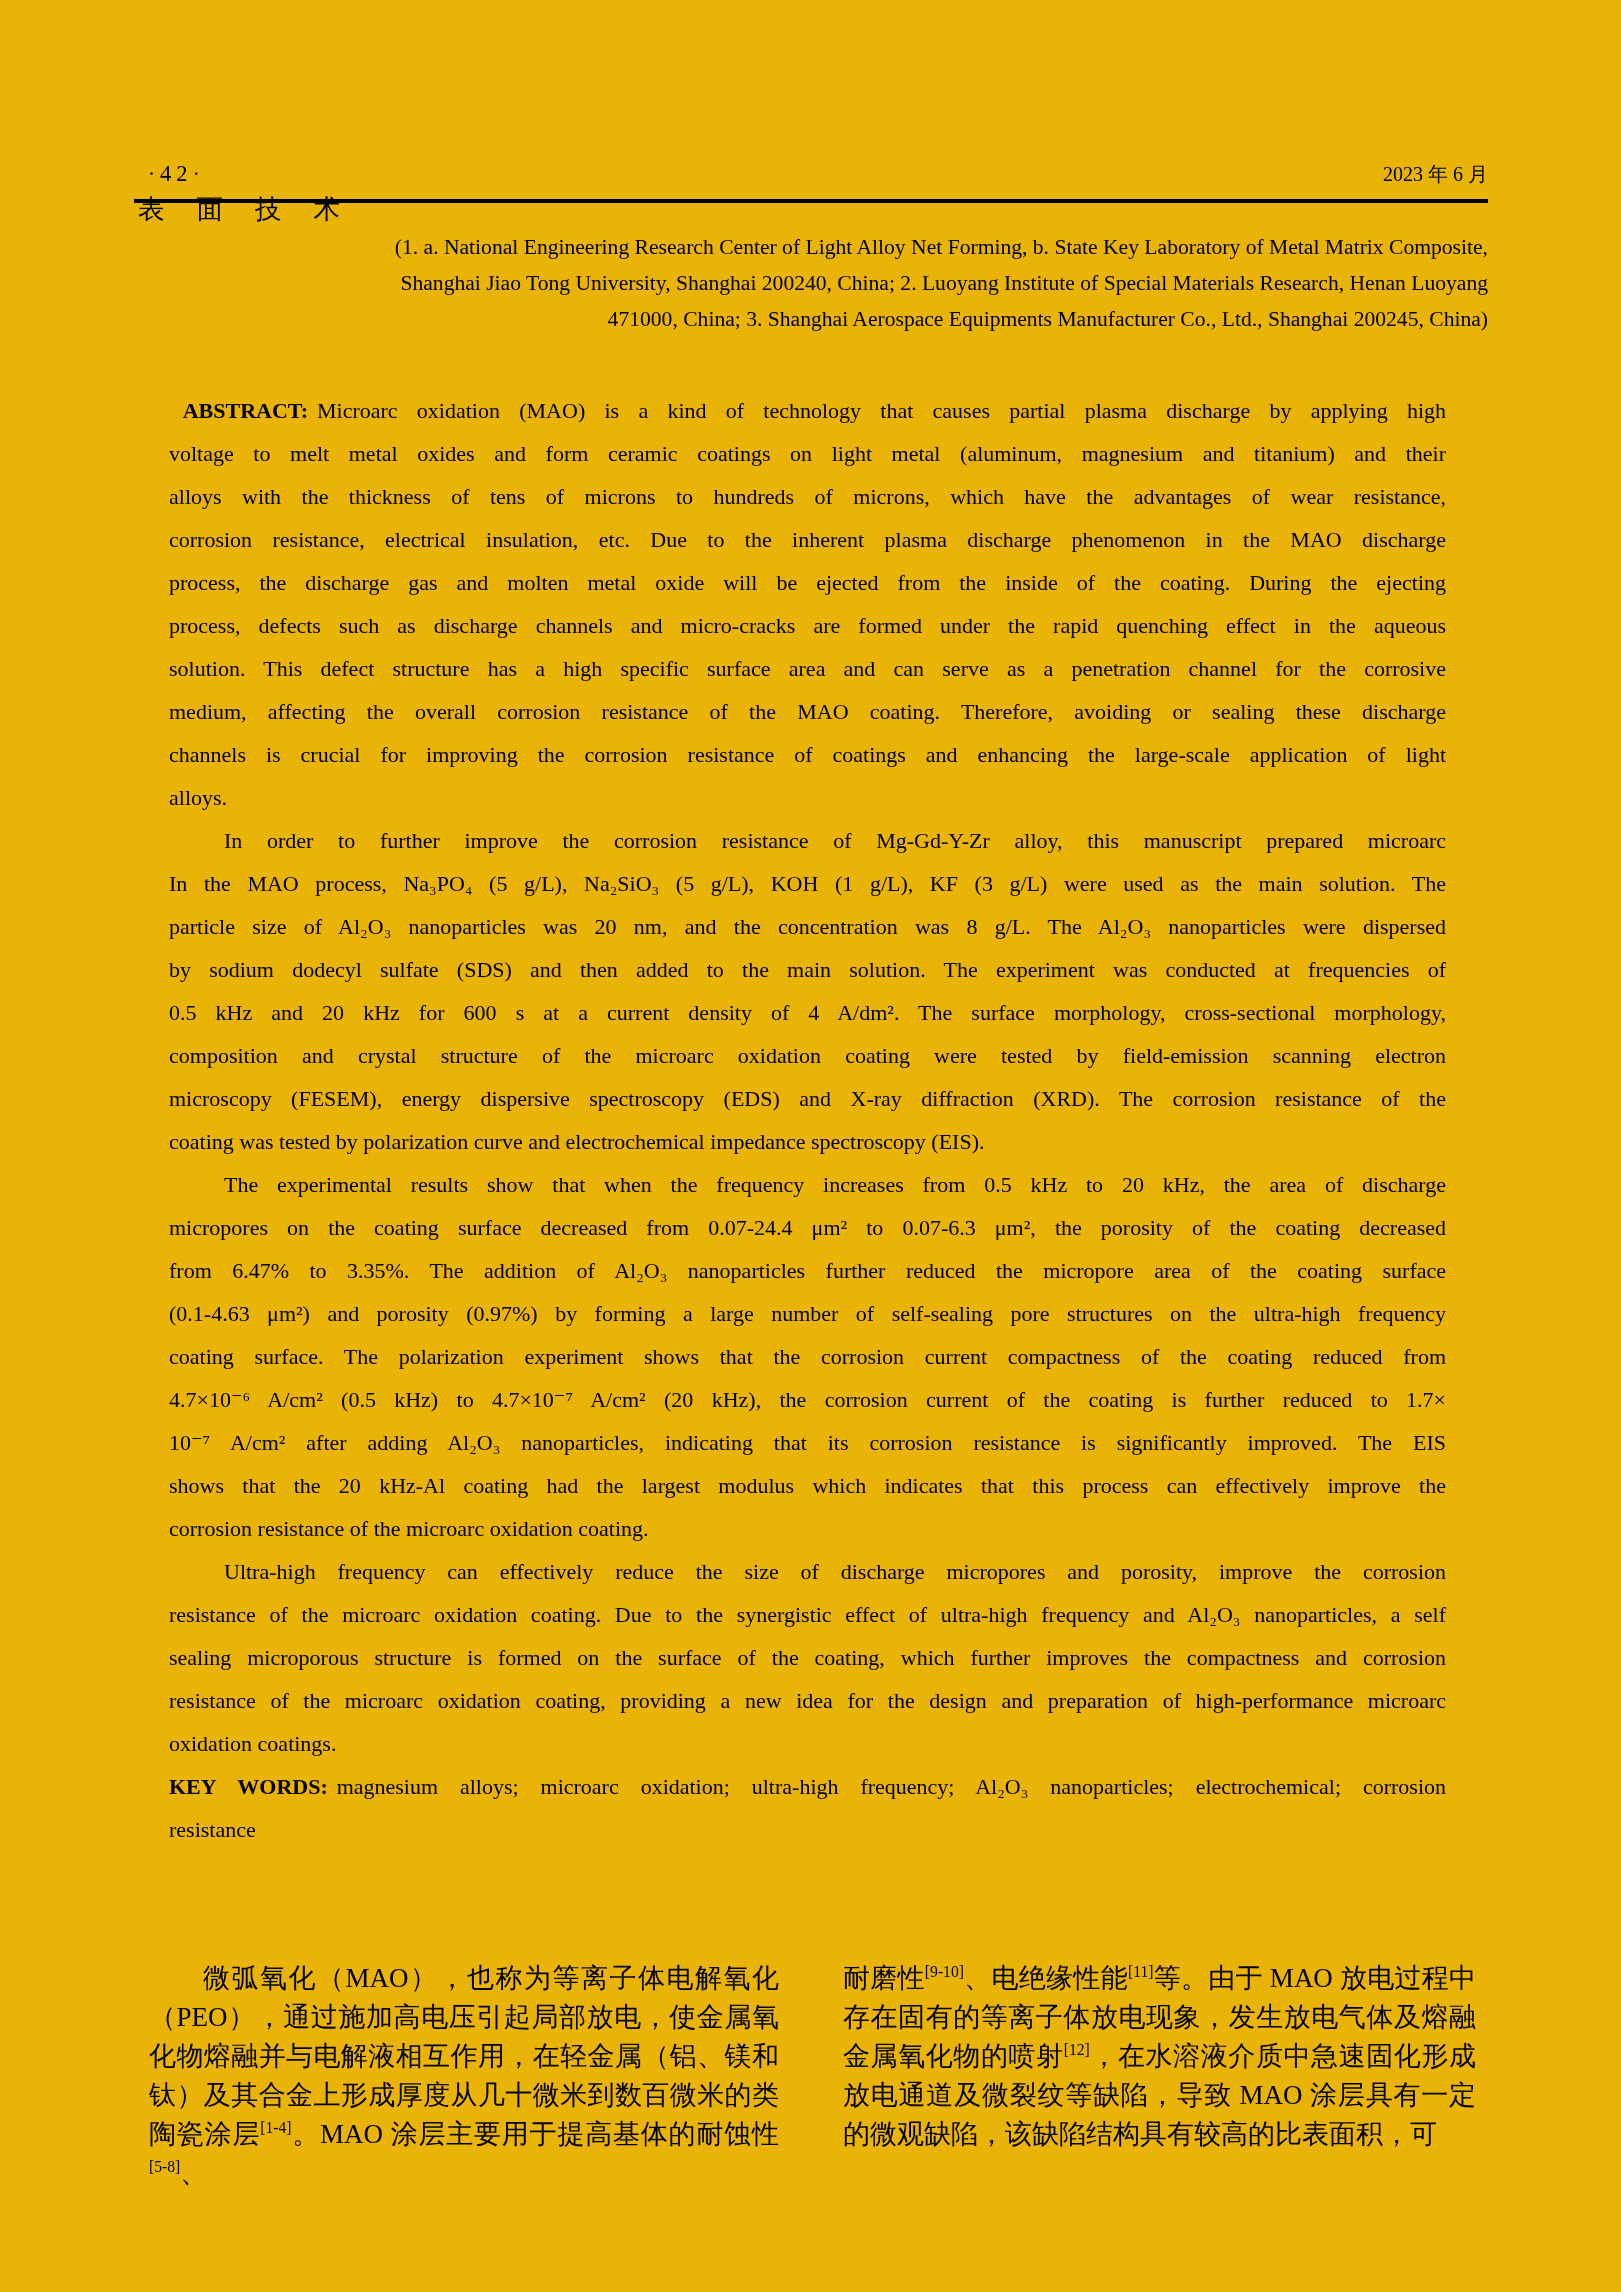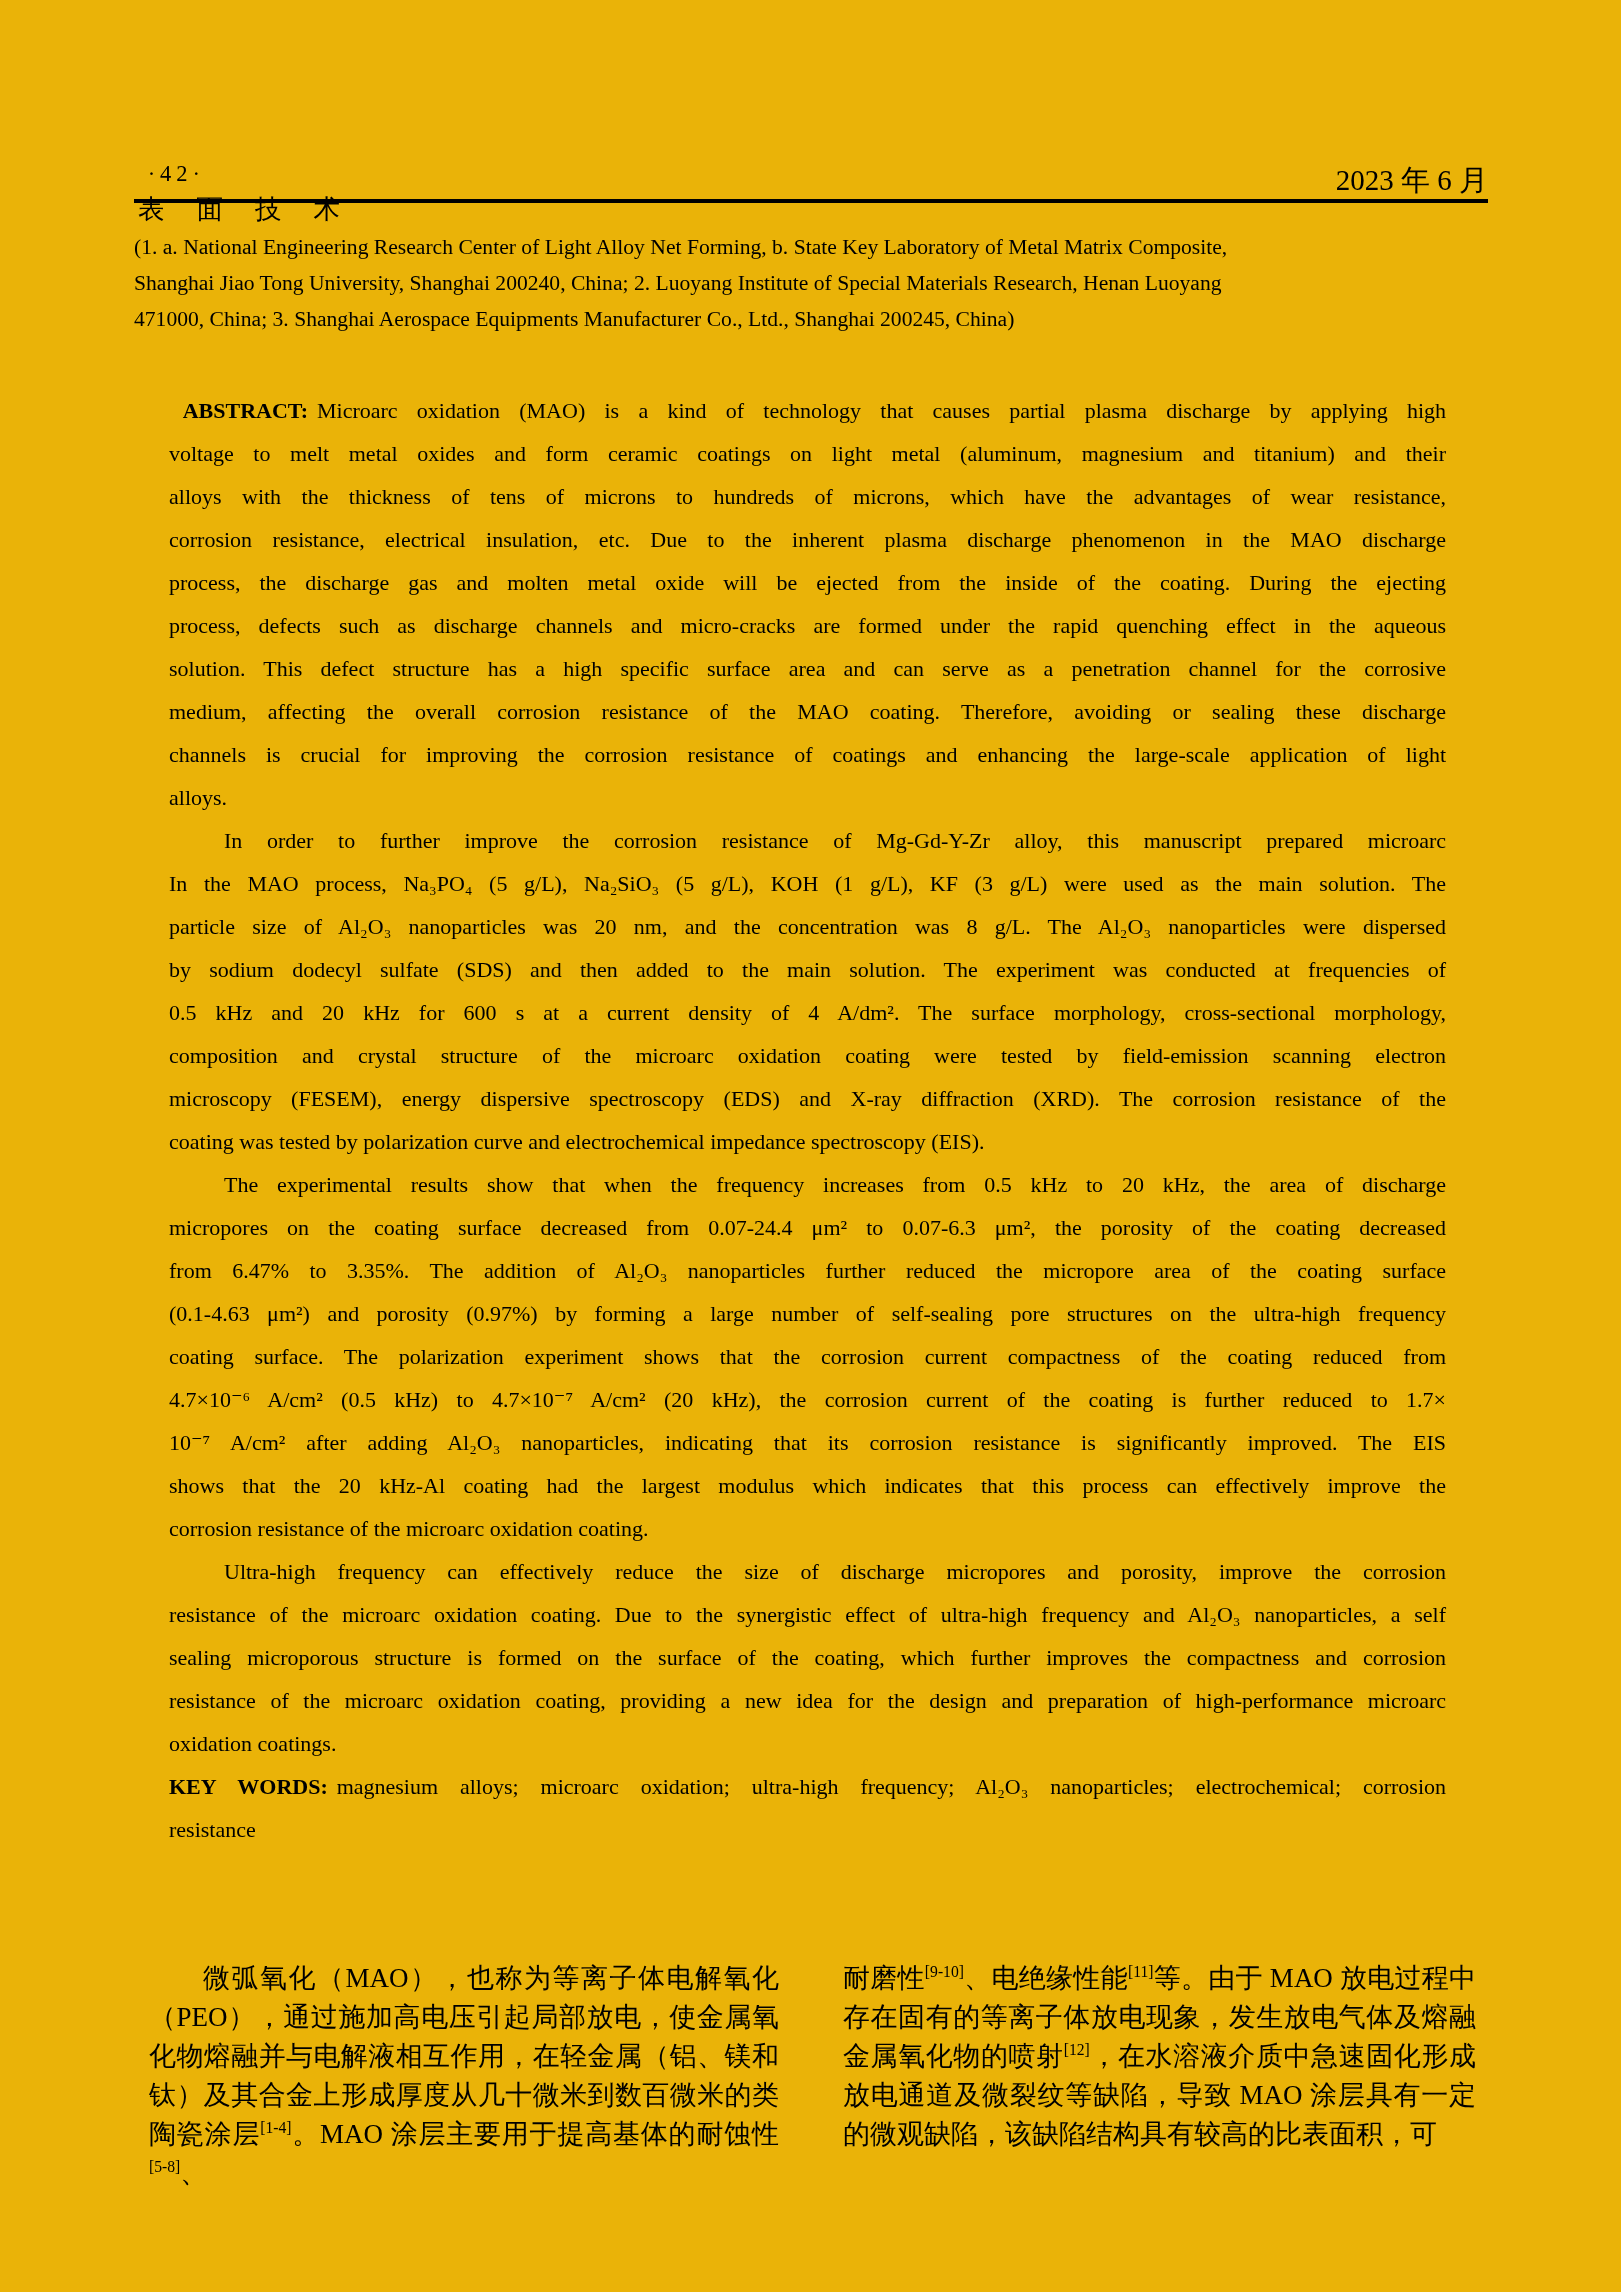--- a/index.html
+++ b/index.html
@@ -11,26 +11,26 @@
     color:#000;
     font-family:"Liberation Serif","DejaVu Serif",serif;
     overflow:hidden;
   }
 
   
   .runhead { position:absolute; left:134px; right:133px; top:153px; height:43px; }
   .pnum   { position:absolute; left:13.7px; top:7.8px; font-size:22.5px; letter-spacing:4.9px; }
   .jtitle { position:absolute; left:4px; right:0; top:2px; text-align:left;
             font-size:26.5px; letter-spacing:12.7px;margin-top:36px; }
-  .jdate  { position:absolute; right:0; top:7.8px; font-size:29px; }
+  .jdate  { position:absolute; right:0; top:7.8px; font-size:20px; }
   .rule   { position:absolute; left:134px; top:199px; width:1354px; height:3.9px; background:#000; }
 
   
   .affil { position:absolute; left:134px; top:229px; width:1354px;
-           text-align:left; font-size:21.6px; line-height:36px; }
+           text-align:right; font-size:21.6px; line-height:36px; }
 
   
   .abstract { position:absolute; left:169px; top:389px; width:1277px;
               font-size:22px; line-height:43px; }
   .ln  { height:43px; text-align:justify; text-align-last:justify; }
   .ln.end { text-align-last:left; }
   .ind1 { text-indent:13.7px; }
   .ind  { text-indent:55px; }
   .lbl { font-weight:bold; margin-right:8.8px; }
 

